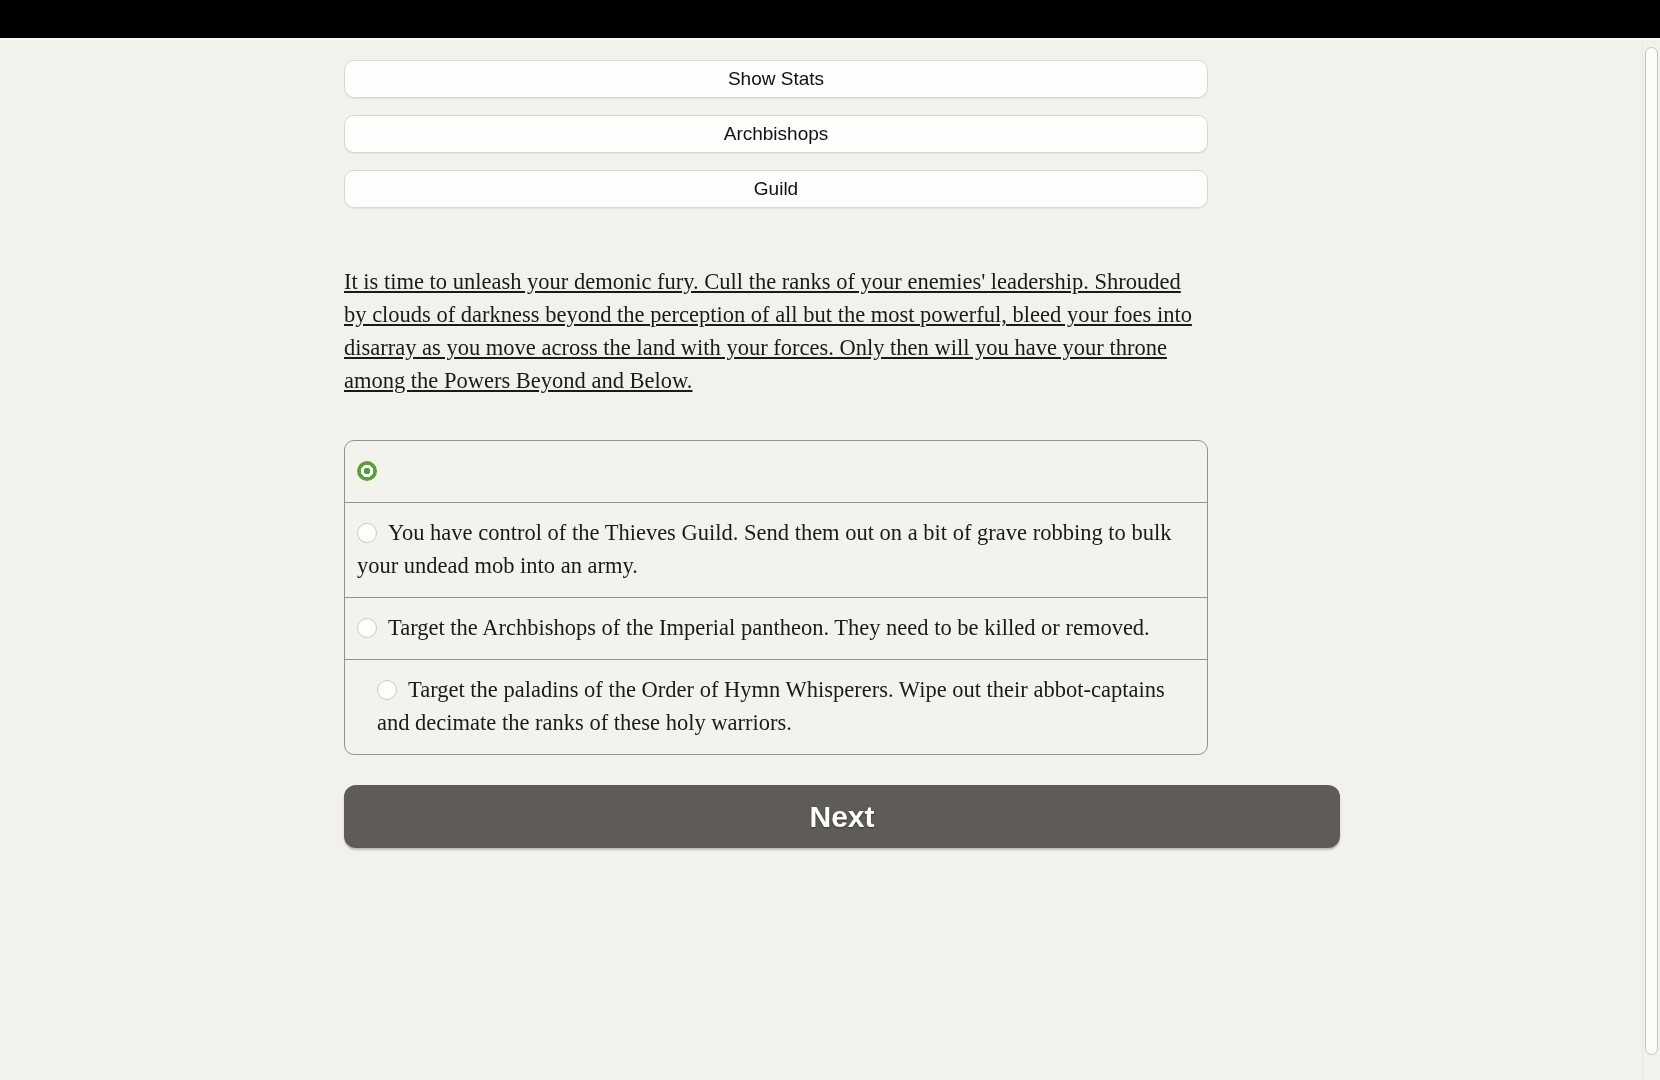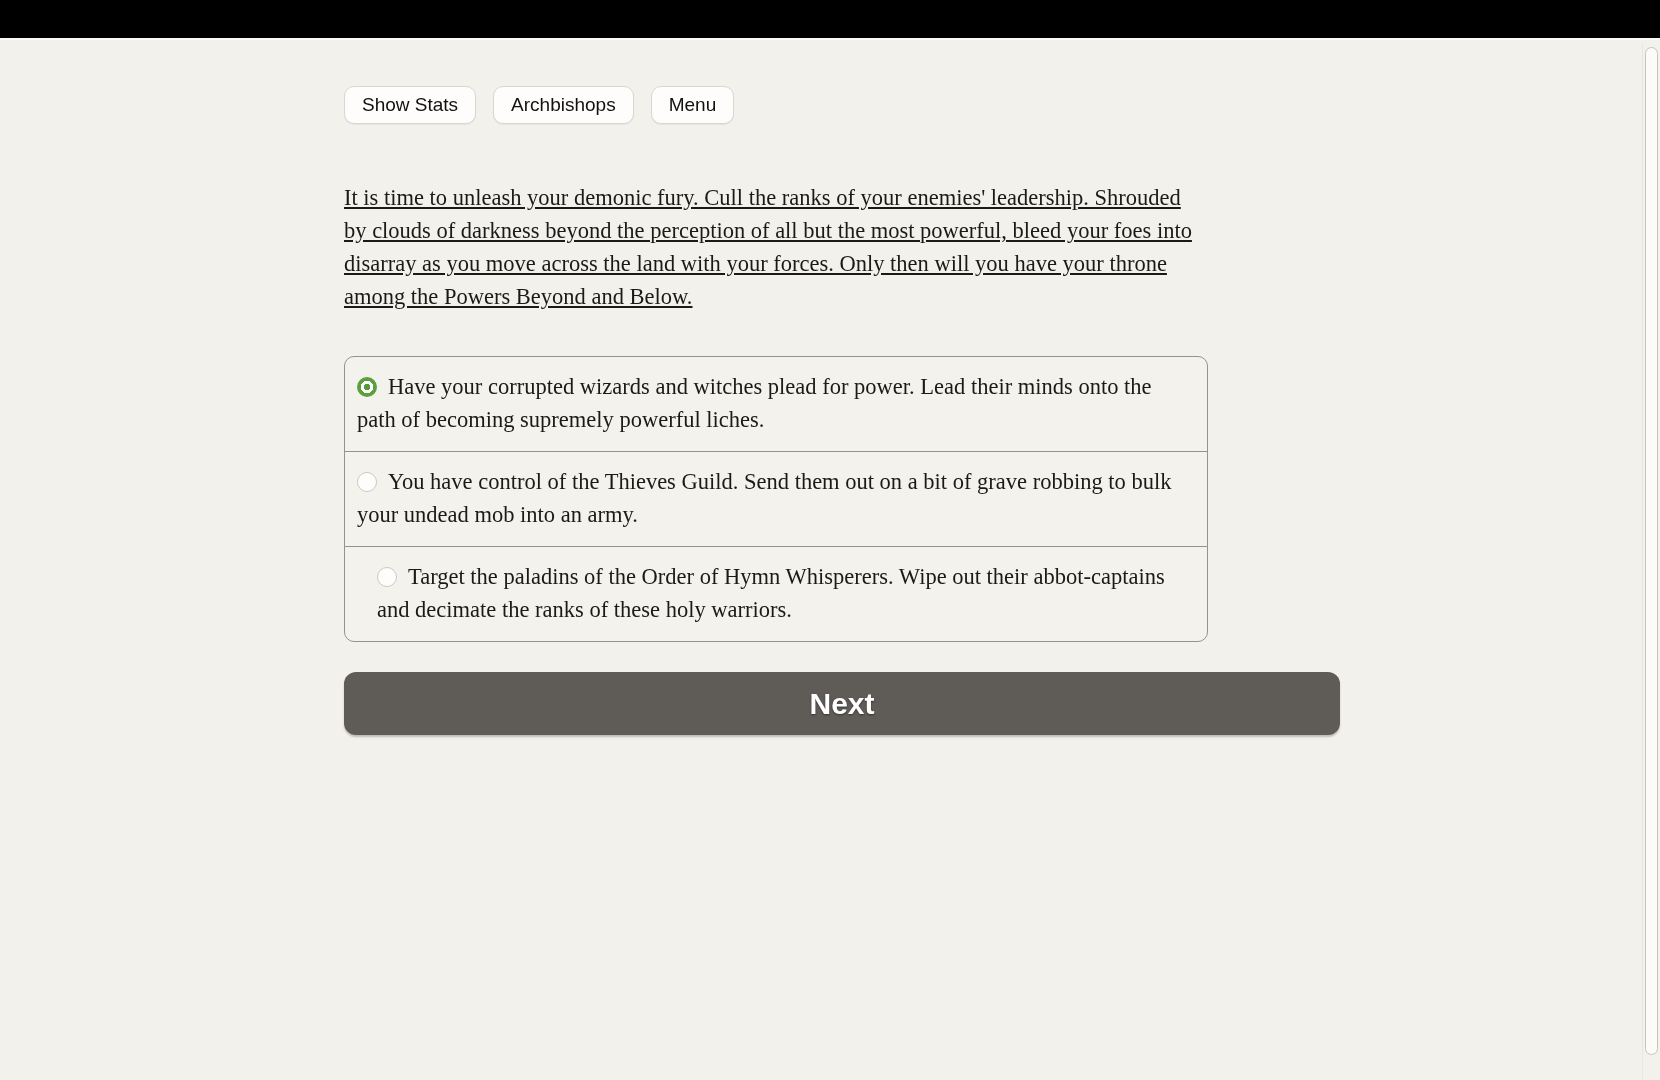--- a/index.html
+++ b/index.html
@@ -27,23 +27,24 @@
     background: #fcfbf8;
     border: 1px solid #c6c4bf;
     border-radius: 7px;
   }
   .content {
     position: absolute;
     left: 344px; top: 40px;
     width: 864px;
   }
   .toolbar {
-    margin-top: 46px;
+    margin-top: 20px;
     display: flex;
     gap: 17px;
+    flex-direction: column;
   }
   .toolbar button {
     font-family: "Liberation Sans", sans-serif;
     font-size: 19px;
     color: #111110;
     background: #fefdfb;
     border: 1px solid #d9d7d2;
     border-radius: 10px;
     padding: 7px 17px;
     box-shadow: 0 1px 1px rgba(0,0,0,0.06);
@@ -112,31 +113,34 @@
 
 <div class="scroll-track">
   <div class="scroll-thumb"></div>
 </div>
 
 <div class="content">
 
   <div class="toolbar">
     <button>Show Stats</button>
     <button>Archbishops</button>
-    <button>Menu</button>
+    <button>Guild</button>
   </div>
 
   <p class="narrative">It is time to unleash your demonic fury. Cull the ranks of your enemies' leadership. Shrouded by clouds of darkness beyond the perception of all but the most powerful, bleed your foes into disarray as you move across the land with your forces. Only then will you have your throne among the Powers Beyond and Below.</p>
 
   <div class="choices">
     <div class="choice">
-      <span class="radio on"></span><span>Have your corrupted wizards and witches plead for power. Lead their minds onto the path of becoming supremely powerful liches.</span>
+      <span class="radio on"></span>
     </div>
     <div class="choice">
       <span class="radio"></span><span>You have control of the Thieves Guild. Send them out on a bit of grave robbing to bulk your undead mob into an army.</span>
+    </div>
+    <div class="choice">
+      <span class="radio"></span><span>Target the Archbishops of the Imperial pantheon. They need to be killed or removed.</span>
     </div>
     <div class="choice">
       <span class="radio"></span><span>Target the paladins of the Order of Hymn Whisperers. Wipe out their abbot-captains and decimate the ranks of these holy warriors.</span>
     </div>
   </div>
 
   <button class="next-btn">Next</button>
 
 </div>
 

